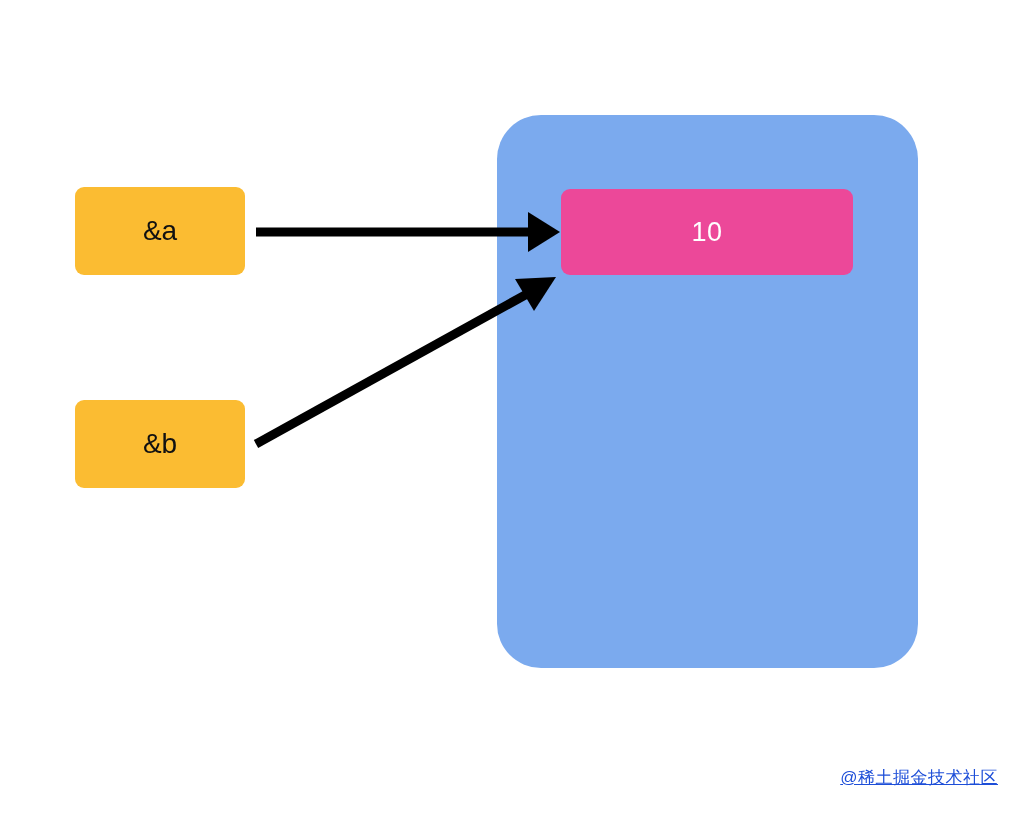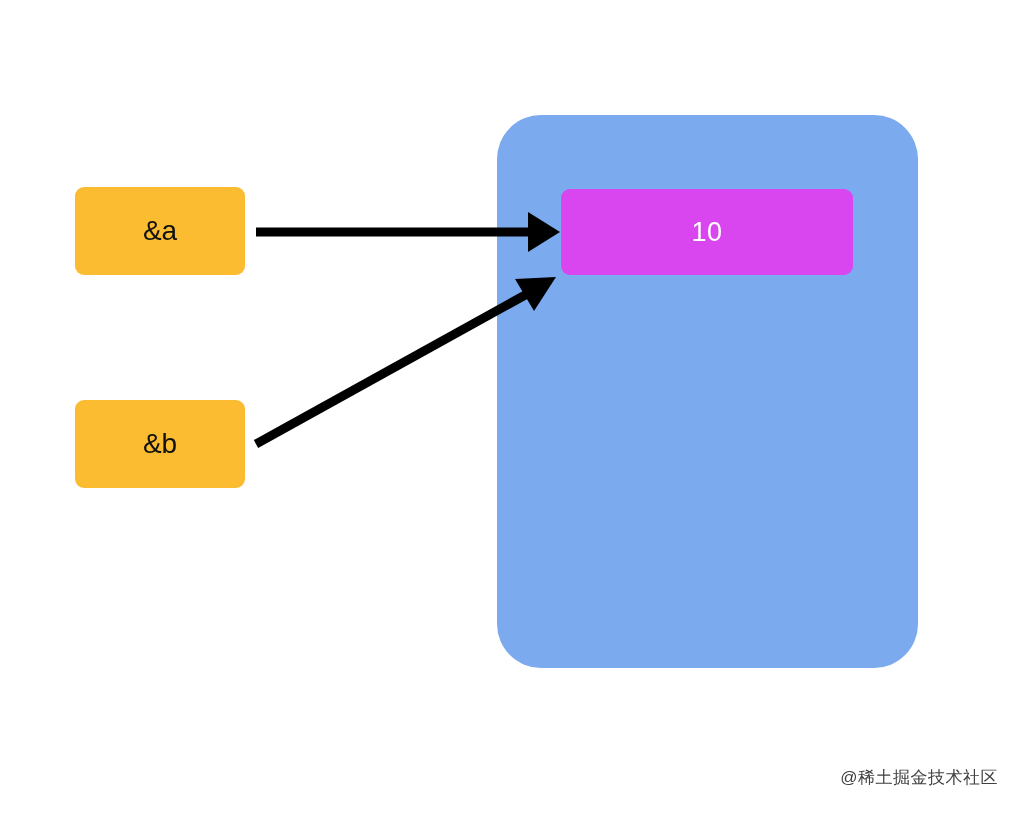--- a/index.html
+++ b/index.html
@@ -29,21 +29,21 @@
     border-radius: 44px;
   }
 
   
   .value-cell {
     position: absolute;
     left: 561px;
     top: 189px;
     width: 292px;
     height: 86px;
-    background: #d946ef;
+    background: #ec4899;
     border-radius: 9px;
     display: flex;
     align-items: center;
     justify-content: center;
   }
   .value-cell-label {
     color: #ffffff;
     font-family: "Liberation Sans", sans-serif;
     font-size: 27px;
     font-weight: 400;
@@ -94,26 +94,27 @@
     font-weight: 400;
     white-space: nowrap;
     line-height: 1.1;
   }
 
   
   .watermark {
     position: absolute;
     right: 24px;
     top: 766px;
-    color: #404040;
+    color: #1d4ed8;
     font-family: "Liberation Sans", sans-serif;
     font-size: 17px;
     font-weight: 400;
     white-space: nowrap;
     letter-spacing: 0.5px;
+    text-decoration: underline;
   }
 </style>
 </head>
 <body>
 
 <div id="canvas">
 
   <div class="memory-space"></div>
 
   <div class="value-cell">

